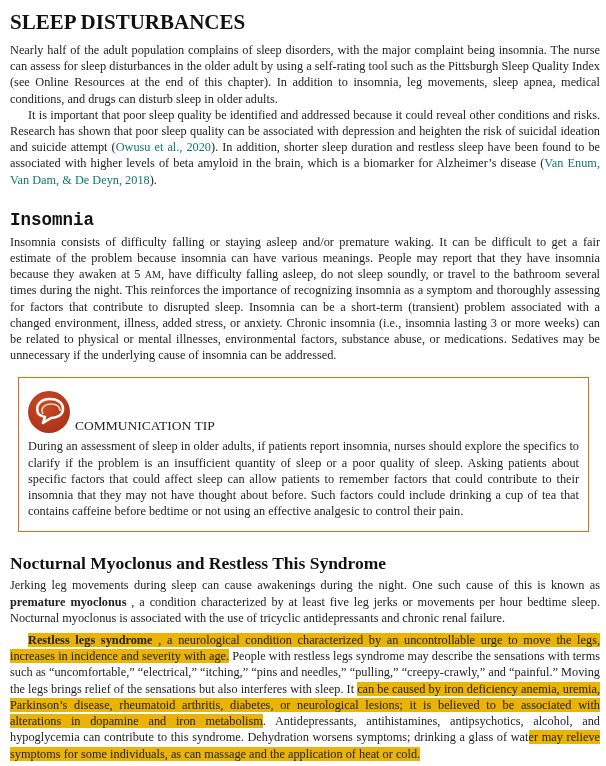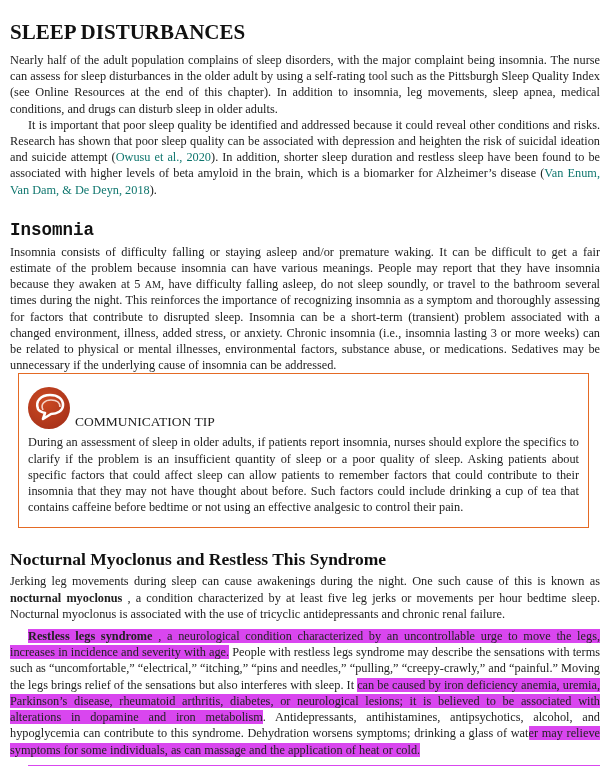--- a/index.html
+++ b/index.html
@@ -4,50 +4,50 @@
 <style>
   html, body { margin: 0; padding: 0; background: #ffffff; }
   body {
     width: 606px; height: 766px; overflow: hidden;
     font-family: "Liberation Serif", "DejaVu Serif", serif;
     color: #222222;
   }
   .page { padding: 0 6px 0 10px; }
   h1 {
     font-family: "Liberation Serif", serif;
-    font-size: 21px; font-weight: bold; margin: 0; padding-top: 20px;
+    font-size: 21px; font-weight: bold; margin: 0; padding-top: 10px;
     line-height: 24px; color: #111;
   }
   h2 {
     font-family: "Liberation Serif", serif;
     font-size: 17.5px; font-weight: bold; margin: 0; line-height: 22px; color: #111;
   }
   p {
     margin: 0; font-size: 12.3px; line-height: 16.2px; text-align: justify;
   }
   .p1 { margin-top: 8px; }
   .indent { text-indent: 18px; }
   a.cite { color: #0f766e; text-decoration: none; }
   .sc { font-variant: small-caps; font-size: 14px; }
   .h-insomnia { margin-top: 21px; font-family: Liberation Mono, monospace; }
   .p-ins { margin-top: 3px; }
   .tip {
-    margin: 0 11px 0 8px;
+    margin: 14px 11px 0 8px;
     border: 1px solid #e46a24;
     padding: 6px 9px 12px 9px;
   }
   .tip-head { display: flex; align-items: flex-end; height: 50px; }
   .tip-icon { width: 44px; height: 44px; flex: none; margin-left: -1px; }
   .tip-title {
     font-size: 13.5px; margin-left: 4px; margin-bottom: 0; line-height: 16px; color: #222;
   }
   .tip-body { margin-top: 4px; }
   .h-noct { margin-top: 20px; }
   .p-noct { margin-top: 3px; }
-  .hl { background: #d946ef; }
+  .hl { background: #eab308; }
   .p-rls { margin-top: 6px; }
   .p-tx { margin-top: 6px; }
 </style>
 </head>
 <body>
 
 <div class="page">
 
   <h1>SLEEP DISTURBANCES</h1>
 
@@ -74,19 +74,19 @@
           <path d="M16 24 C13 18 18 14 24 14 C30 14 33 17 33 21" fill="none" stroke="#f4d2c6" stroke-width="1.6"></path>
         </svg>
       </span>
       <span class="tip-title">COMMUNICATION TIP</span>
     </div>
     <p class="tip-body">During an assessment of sleep in older adults, if patients report insomnia, nurses should explore the specifics to clarify if the problem is an insufficient quantity of sleep or a poor quality of sleep. Asking patients about specific factors that could affect sleep can allow patients to remember factors that could contribute to their insomnia that they may not have thought about before. Such factors could include drinking a cup of tea that contains caffeine before bedtime or not using an effective analgesic to control their pain.</p>
   </div>
 
   <h2 class="h-noct">Nocturnal Myoclonus and Restless This Syndrome</h2>
 
-  <p class="p-noct"><span>Jerking leg movements during sleep can cause awakenings during the night. One such cause of this is known as </span><b>nocturnal myoclonus</b><span> , a condition characterized by at least five leg jerks or movements per hour bedtime sleep. Nocturnal myoclonus is associated with the use of tricyclic antidepressants and chronic renal failure.</span></p>
+  <p class="p-noct"><span>Jerking leg movements during sleep can cause awakenings during the night. One such cause of this is known as </span><b>premature myoclonus</b><span> , a condition characterized by at least five leg jerks or movements per hour bedtime sleep. Nocturnal myoclonus is associated with the use of tricyclic antidepressants and chronic renal failure.</span></p>
 
   <p class="indent p-rls"><span class="hl"><b>Restless legs syndrome</b><span> , a neurological condition characterized by an uncontrollable urge to move the legs, increases in incidence and severity with age.</span></span><span> People with restless legs syndrome may describe the sensations with terms such as “uncomfortable,” “electrical,” “itching,” “pins and needles,” “pulling,” “creepy-crawly,” and “painful.” Moving the legs brings relief of the sensations but also interferes with sleep. It </span><span class="hl">can be caused by iron deficiency anemia, uremia, Parkinson’s disease, rheumatoid arthritis, diabetes, or neurological lesions; it is believed to be associated with alterations in dopamine and iron metabolism</span><span>. Antidepressants, antihistamines, antipsychotics, alcohol, and hypoglycemia can contribute to this syndrome. Dehydration worsens symptoms; drinking a glass of wat</span><span class="hl">er may relieve symptoms for some individuals, as can massage and the application of heat or cold.</span></p>
 
   <p class="indent p-tx"><span class="hl">Although the long-term effectiveness in older adults has not been sufficiently studied, both nocturnal myoclonus and restless legs syndrome are treated with dopaminergic drugs, benzodiazepines, opioids, anticonvulsants, adrenergics, and iron supplements.</span></p>
 
 </div>
 
 </body></html>

